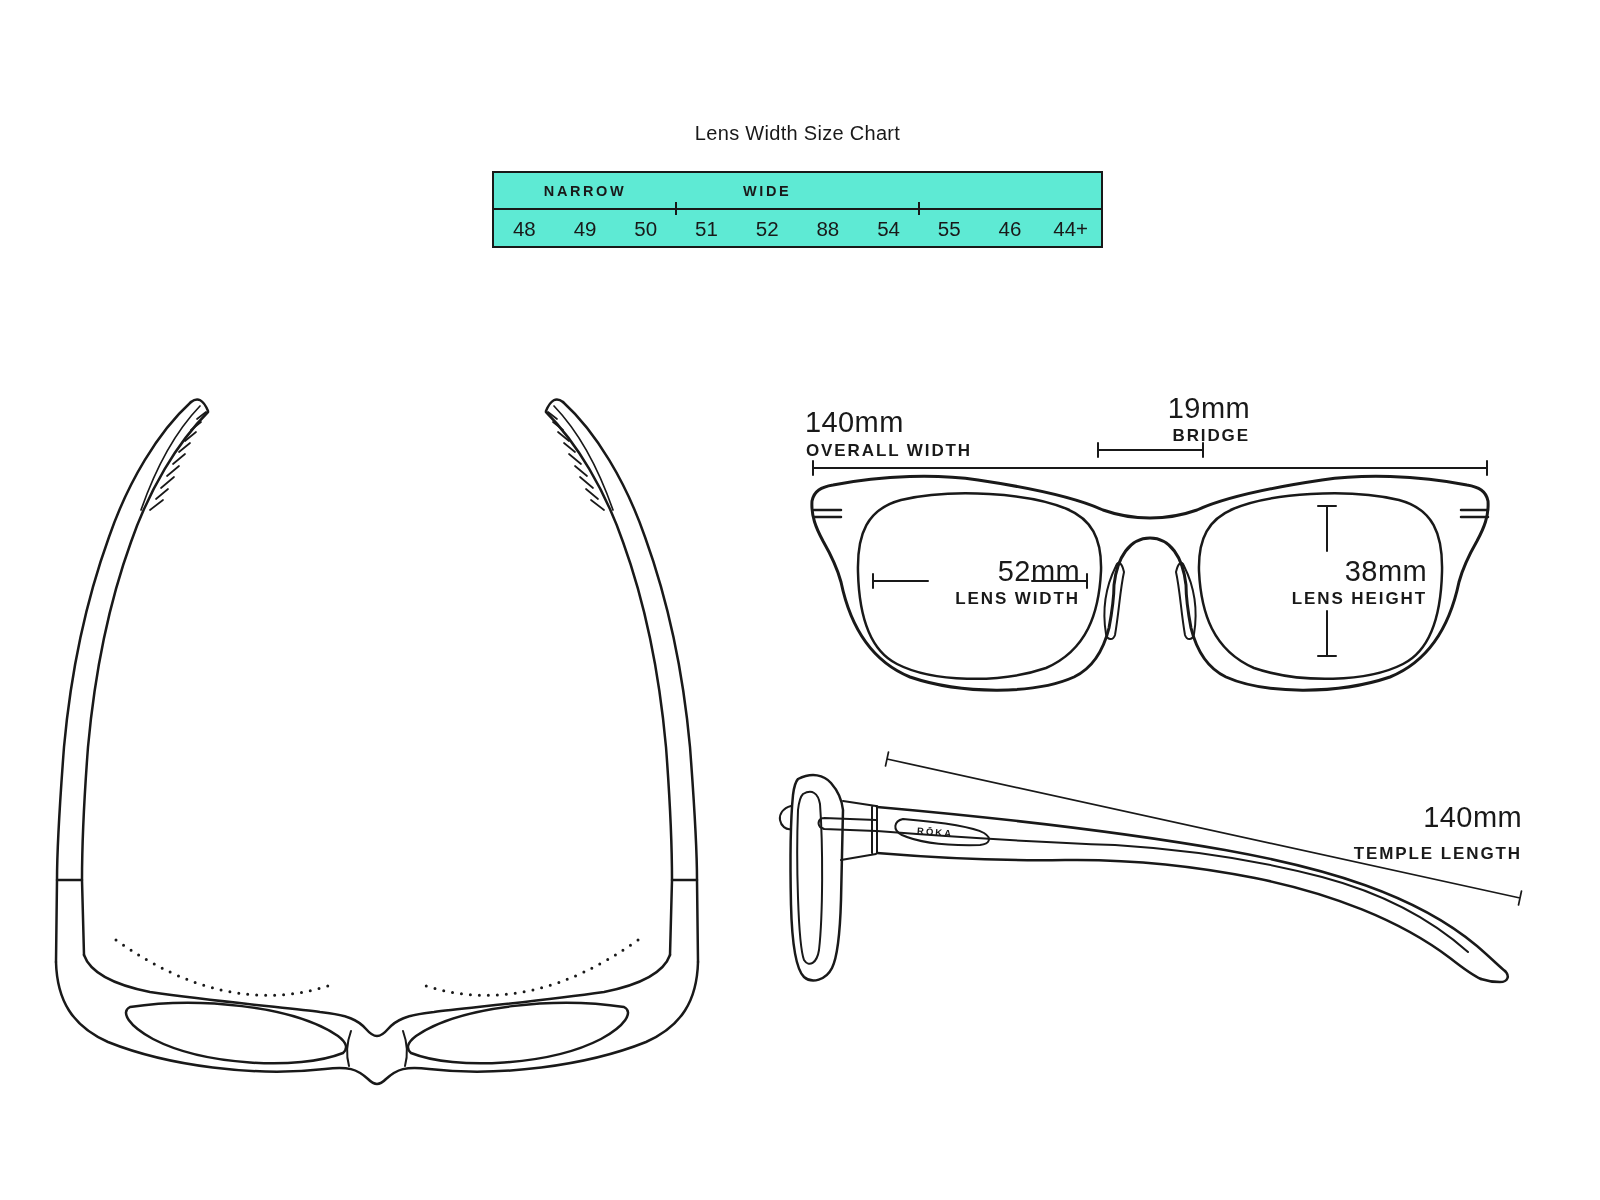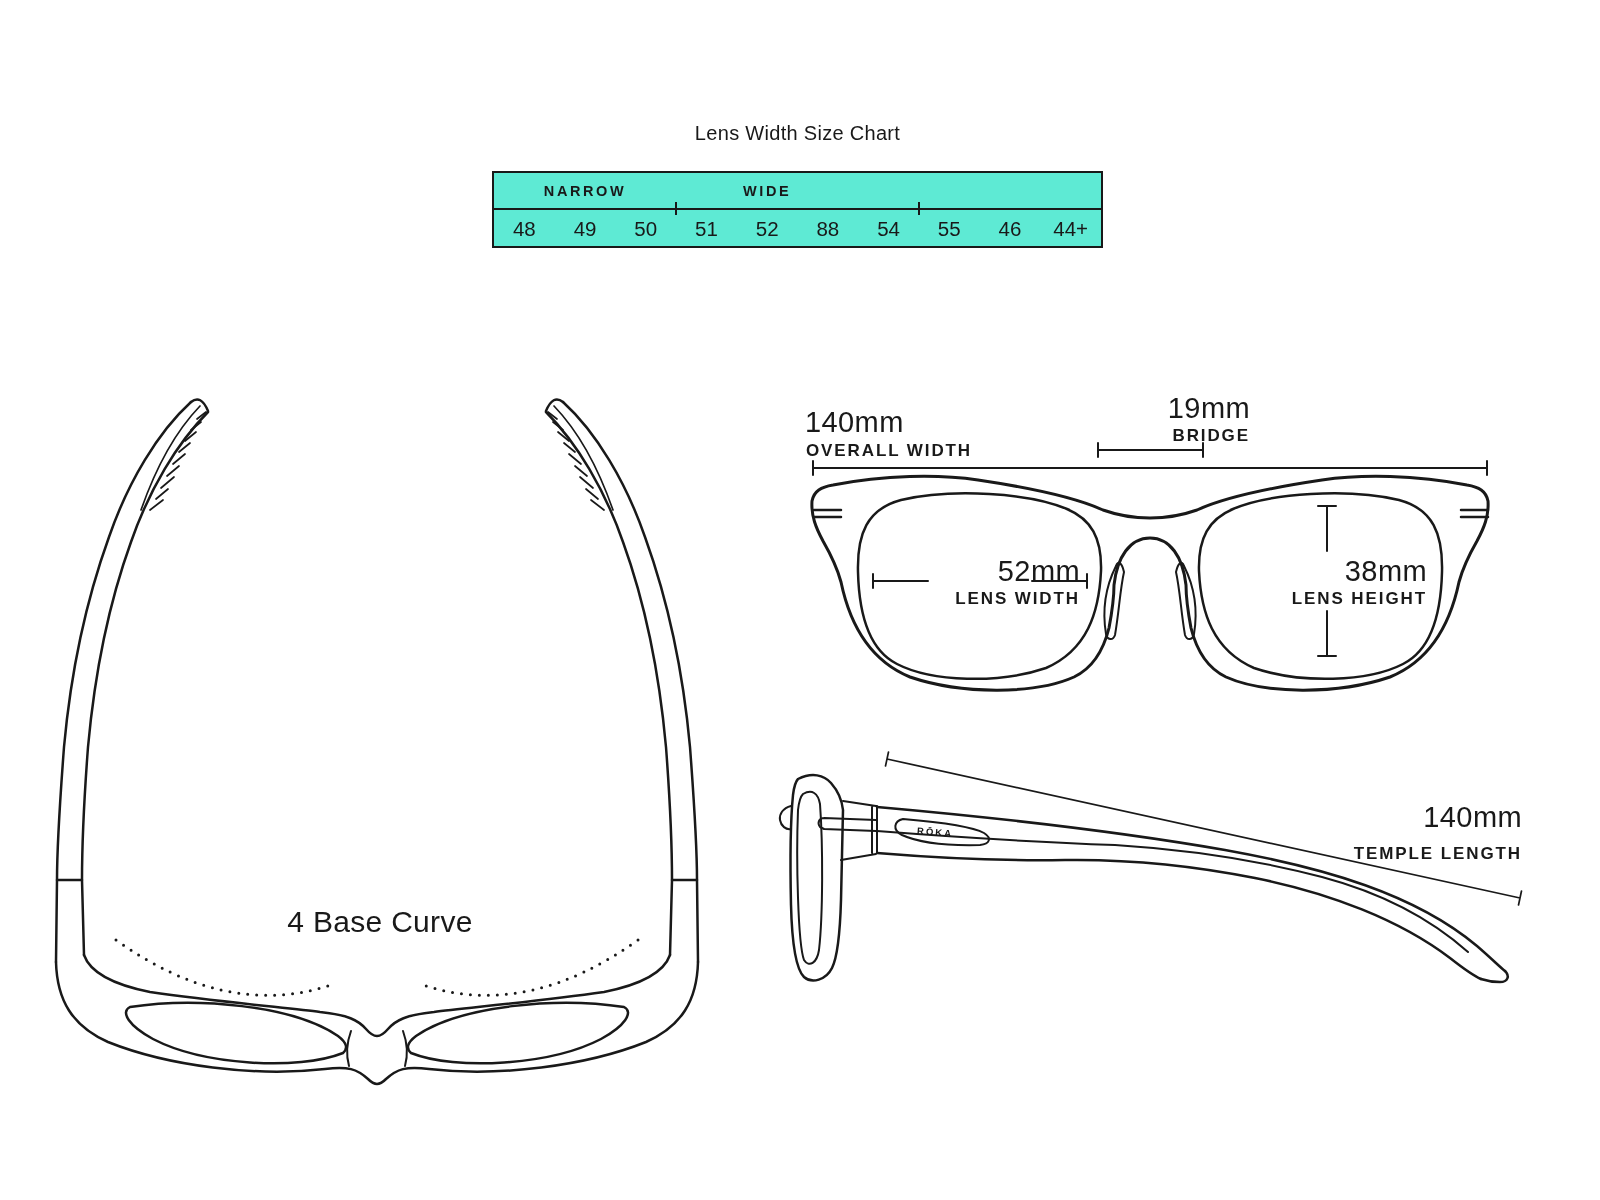--- a/index.html
+++ b/index.html
@@ -175,17 +175,16 @@
 
   <div class="abs val center" style="left:880px;top:557px;width:200px;">52mm</div>
   <div class="abs lbl center" style="left:880px;top:590px;width:200px;">LENS WIDTH</div>
 
   <div class="abs val center" style="left:1227px;top:557px;width:200px;">38mm</div>
   <div class="abs lbl center" style="left:1227px;top:590px;width:200px;">LENS HEIGHT</div>
 
   <div class="abs val right" style="left:1322px;top:803px;width:200px;">140mm</div>
   <div class="abs lbl right" style="left:1322px;top:845px;width:200px;">TEMPLE LENGTH</div>
 
-  <div class="abs basecurve">4 Base Curve</div>
 
   <div class="abs brand">RŌKA</div>
 
 </div>
 
 </body></html>

